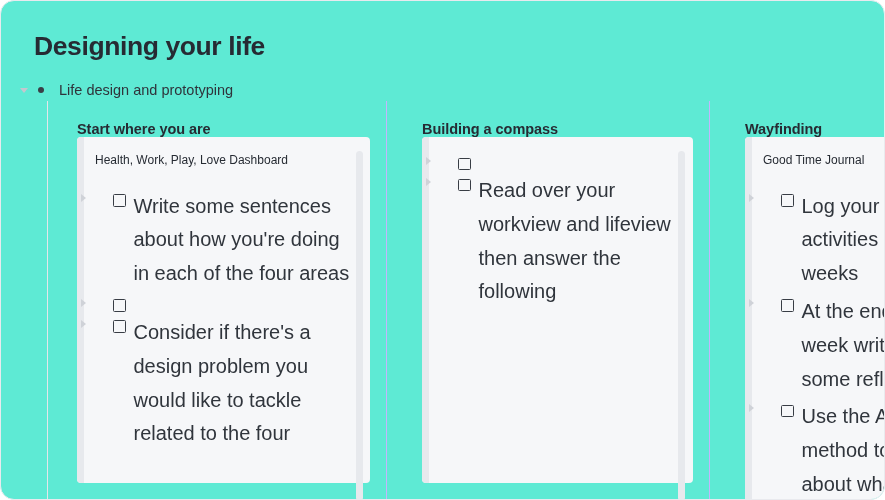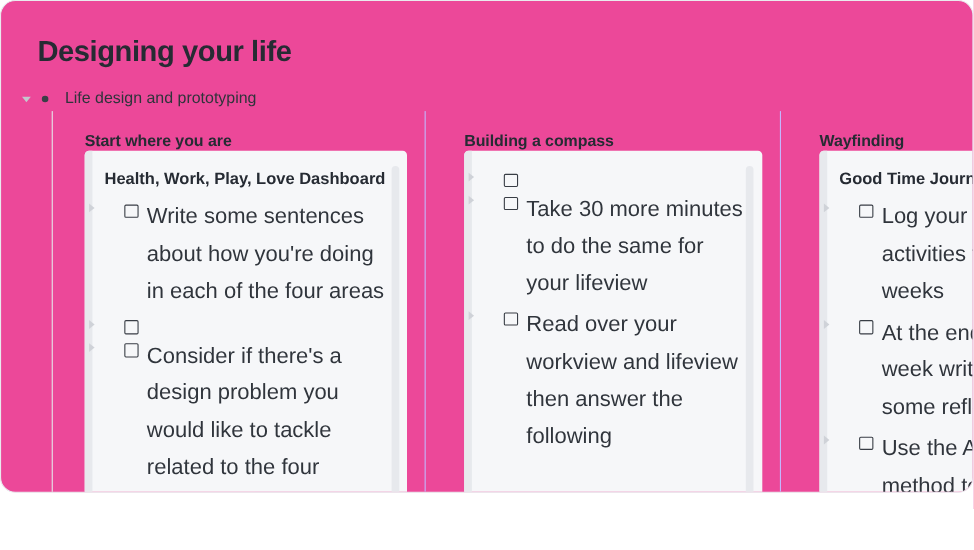--- a/index.html
+++ b/index.html
@@ -8,22 +8,22 @@
     width: 885px;
     height: 500px;
     overflow: hidden;
     background: #ffffff;
     font-family: "Liberation Sans", "DejaVu Sans", sans-serif;
   }
 
   #app {
     position: relative;
     width: 885px;
-    height: 448px;
-    background: #ec4899;
+    height: 500px;
+    background: #5eead4;
     border: 1px solid #e9eaee;
     border-radius: 14px;
     overflow: hidden;
   }
 
   
   .page-title {
     position: absolute;
     left: 33px;
     top: 30px;
@@ -129,25 +129,25 @@
   .card::before {
     content: "";
     position: absolute;
     left: 0; top: 0; bottom: 0;
     width: 7px;
     background: #e7e9ed;
     border-radius: 4px 0 0 4px;
   }
 
   .card-title {
-    font-size: 15px;
-    font-weight: 700;
+    font-size: 12px;
+    font-weight: 400;
     color: #262b33;
     line-height: 1.55;
-    margin-bottom: 5px;
+    margin-bottom: 18px;
   }
 
   
   .todo {
     position: relative;
     display: flex;
     align-items: flex-start;
     padding: 2px 0 2px 0;
     margin-left: 18px;
   }
@@ -235,25 +235,20 @@
       <div class="column-title">Building a compass</div>
       <div class="card-wrap">
         <div class="card">
           <div class="todo">
             <span class="handle"></span>
             <span class="checkbox"></span>
           </div>
           <div class="todo">
             <span class="handle"></span>
             <span class="checkbox"></span>
-            <span class="todo-text">Take 30 more minutes to do the same for your lifeview</span>
-          </div>
-          <div class="todo">
-            <span class="handle"></span>
-            <span class="checkbox"></span>
             <span class="todo-text">Read over your workview and lifeview then answer the following</span>
           </div>
         </div>
       </div>
     </div>
 
     <div class="column">
       <div class="column-title">Wayfinding</div>
       <div class="card-wrap">
         <div class="card">

